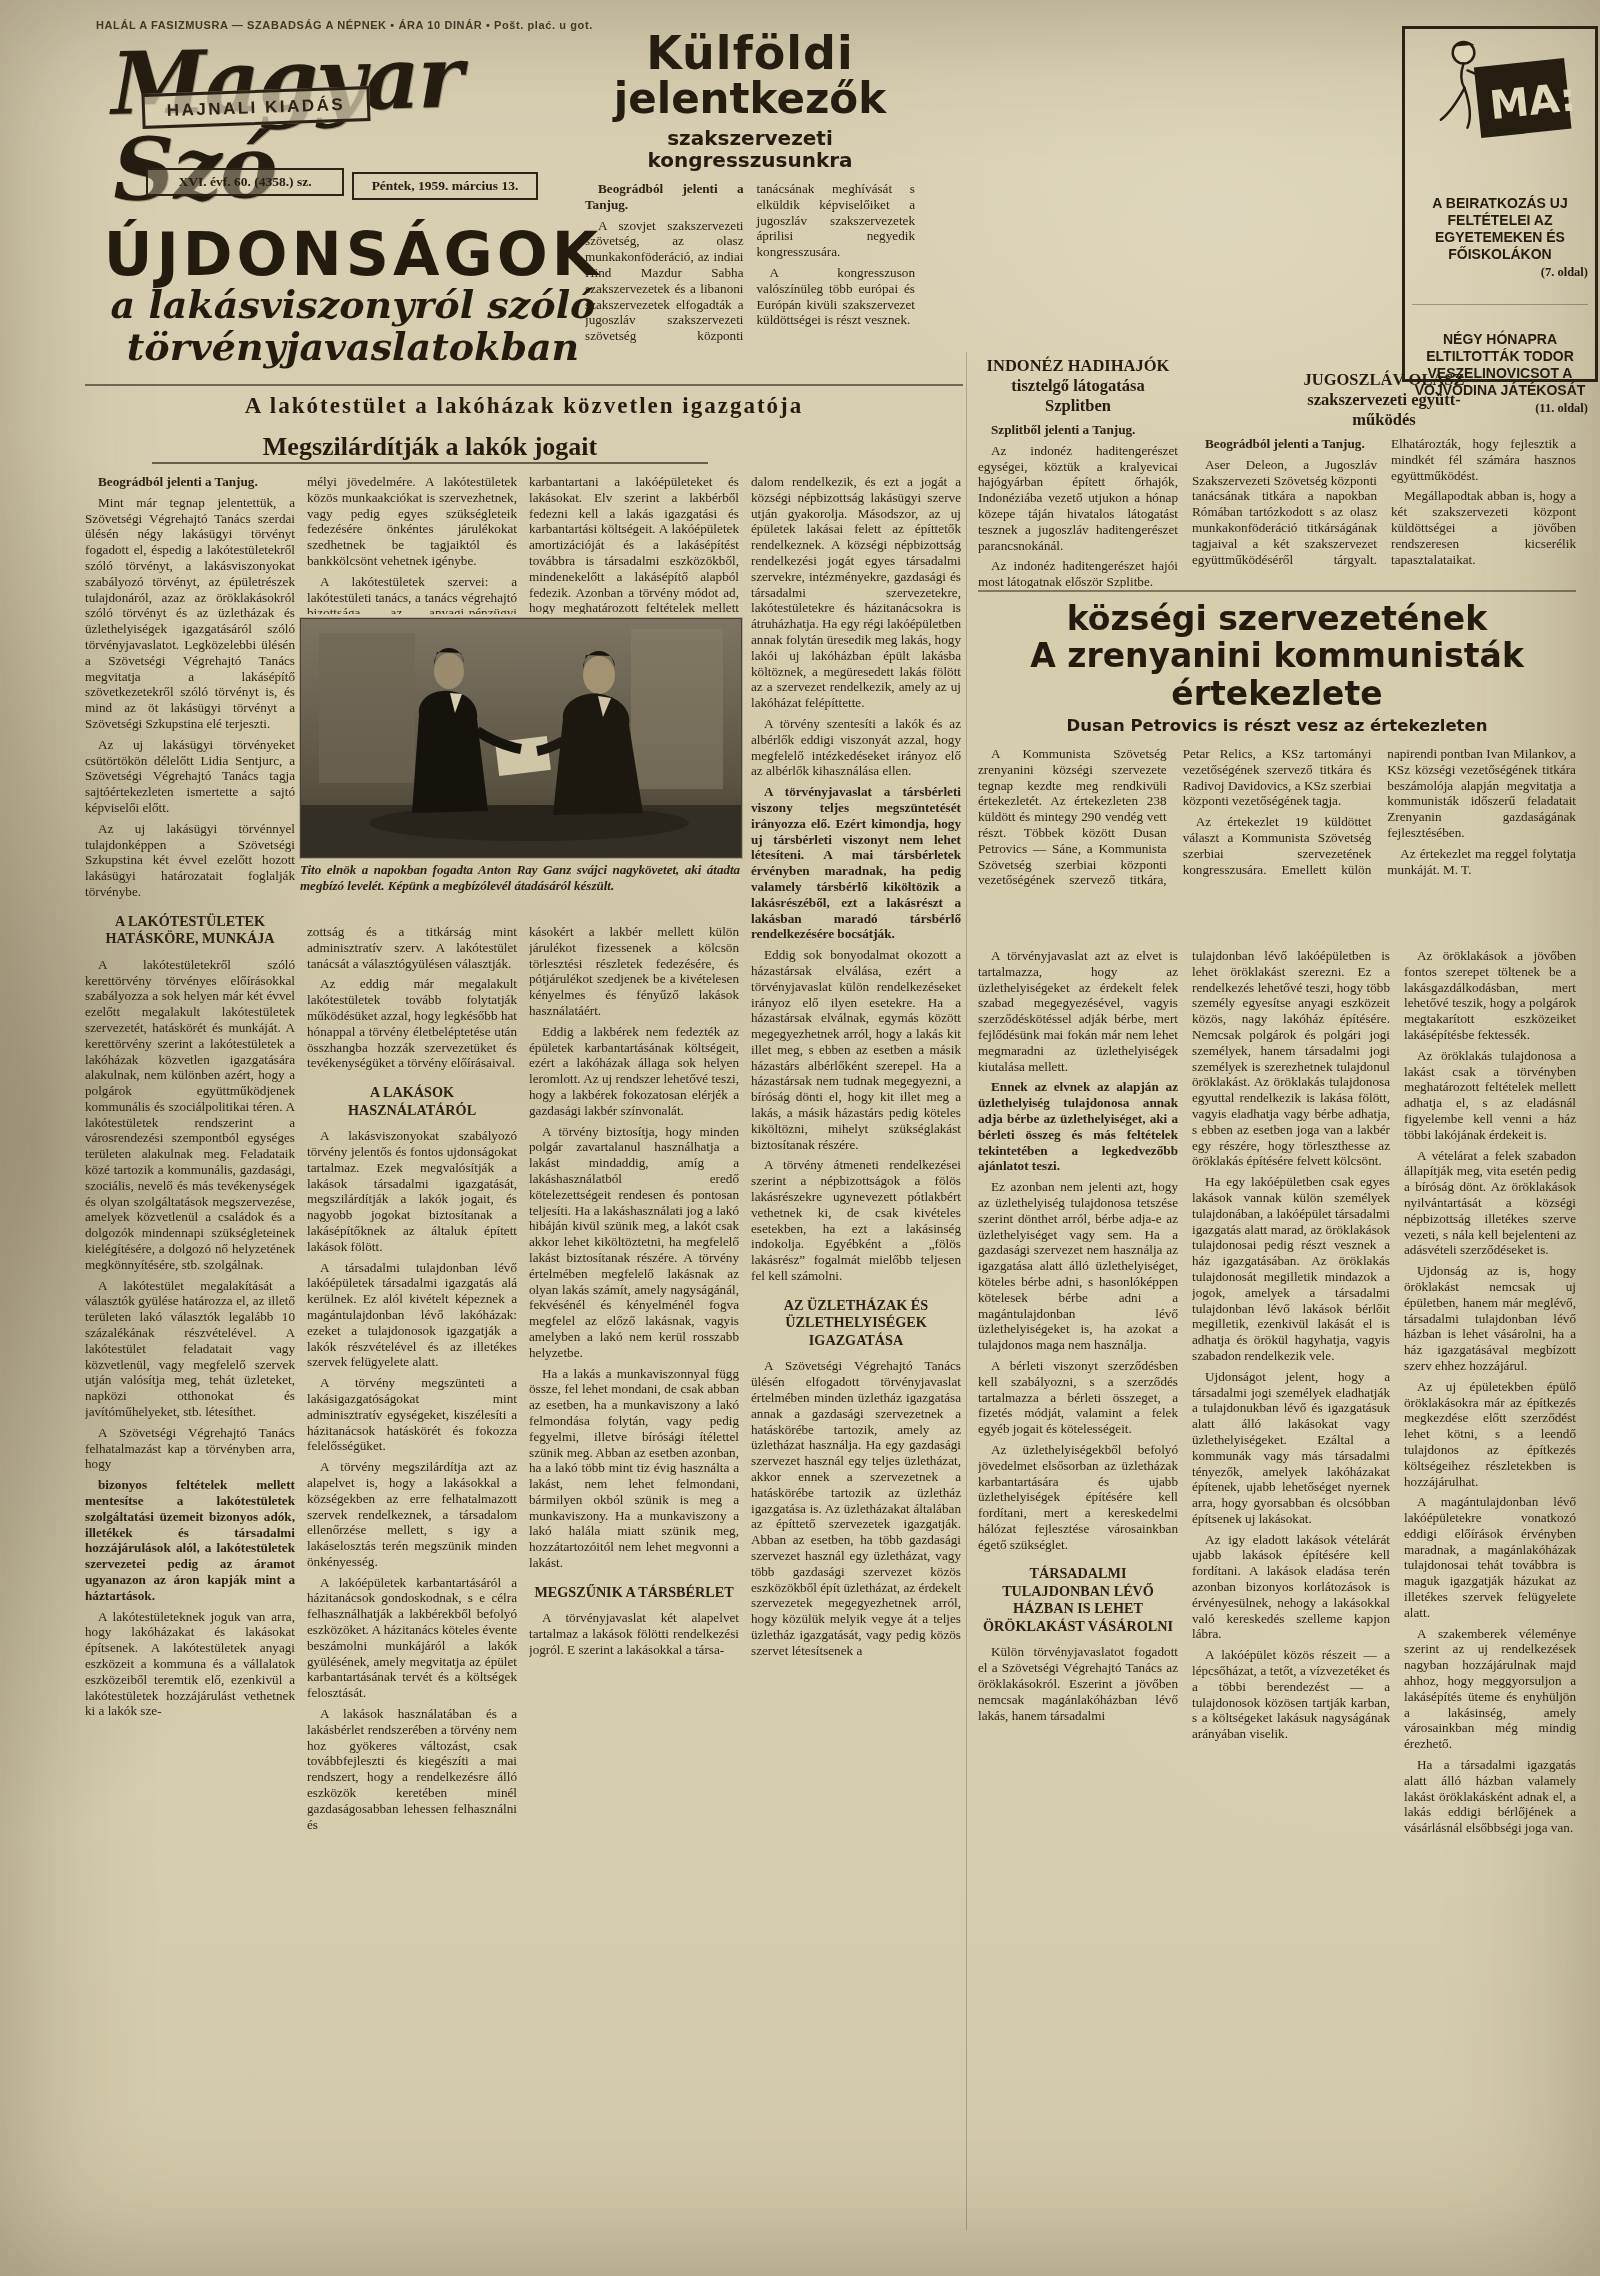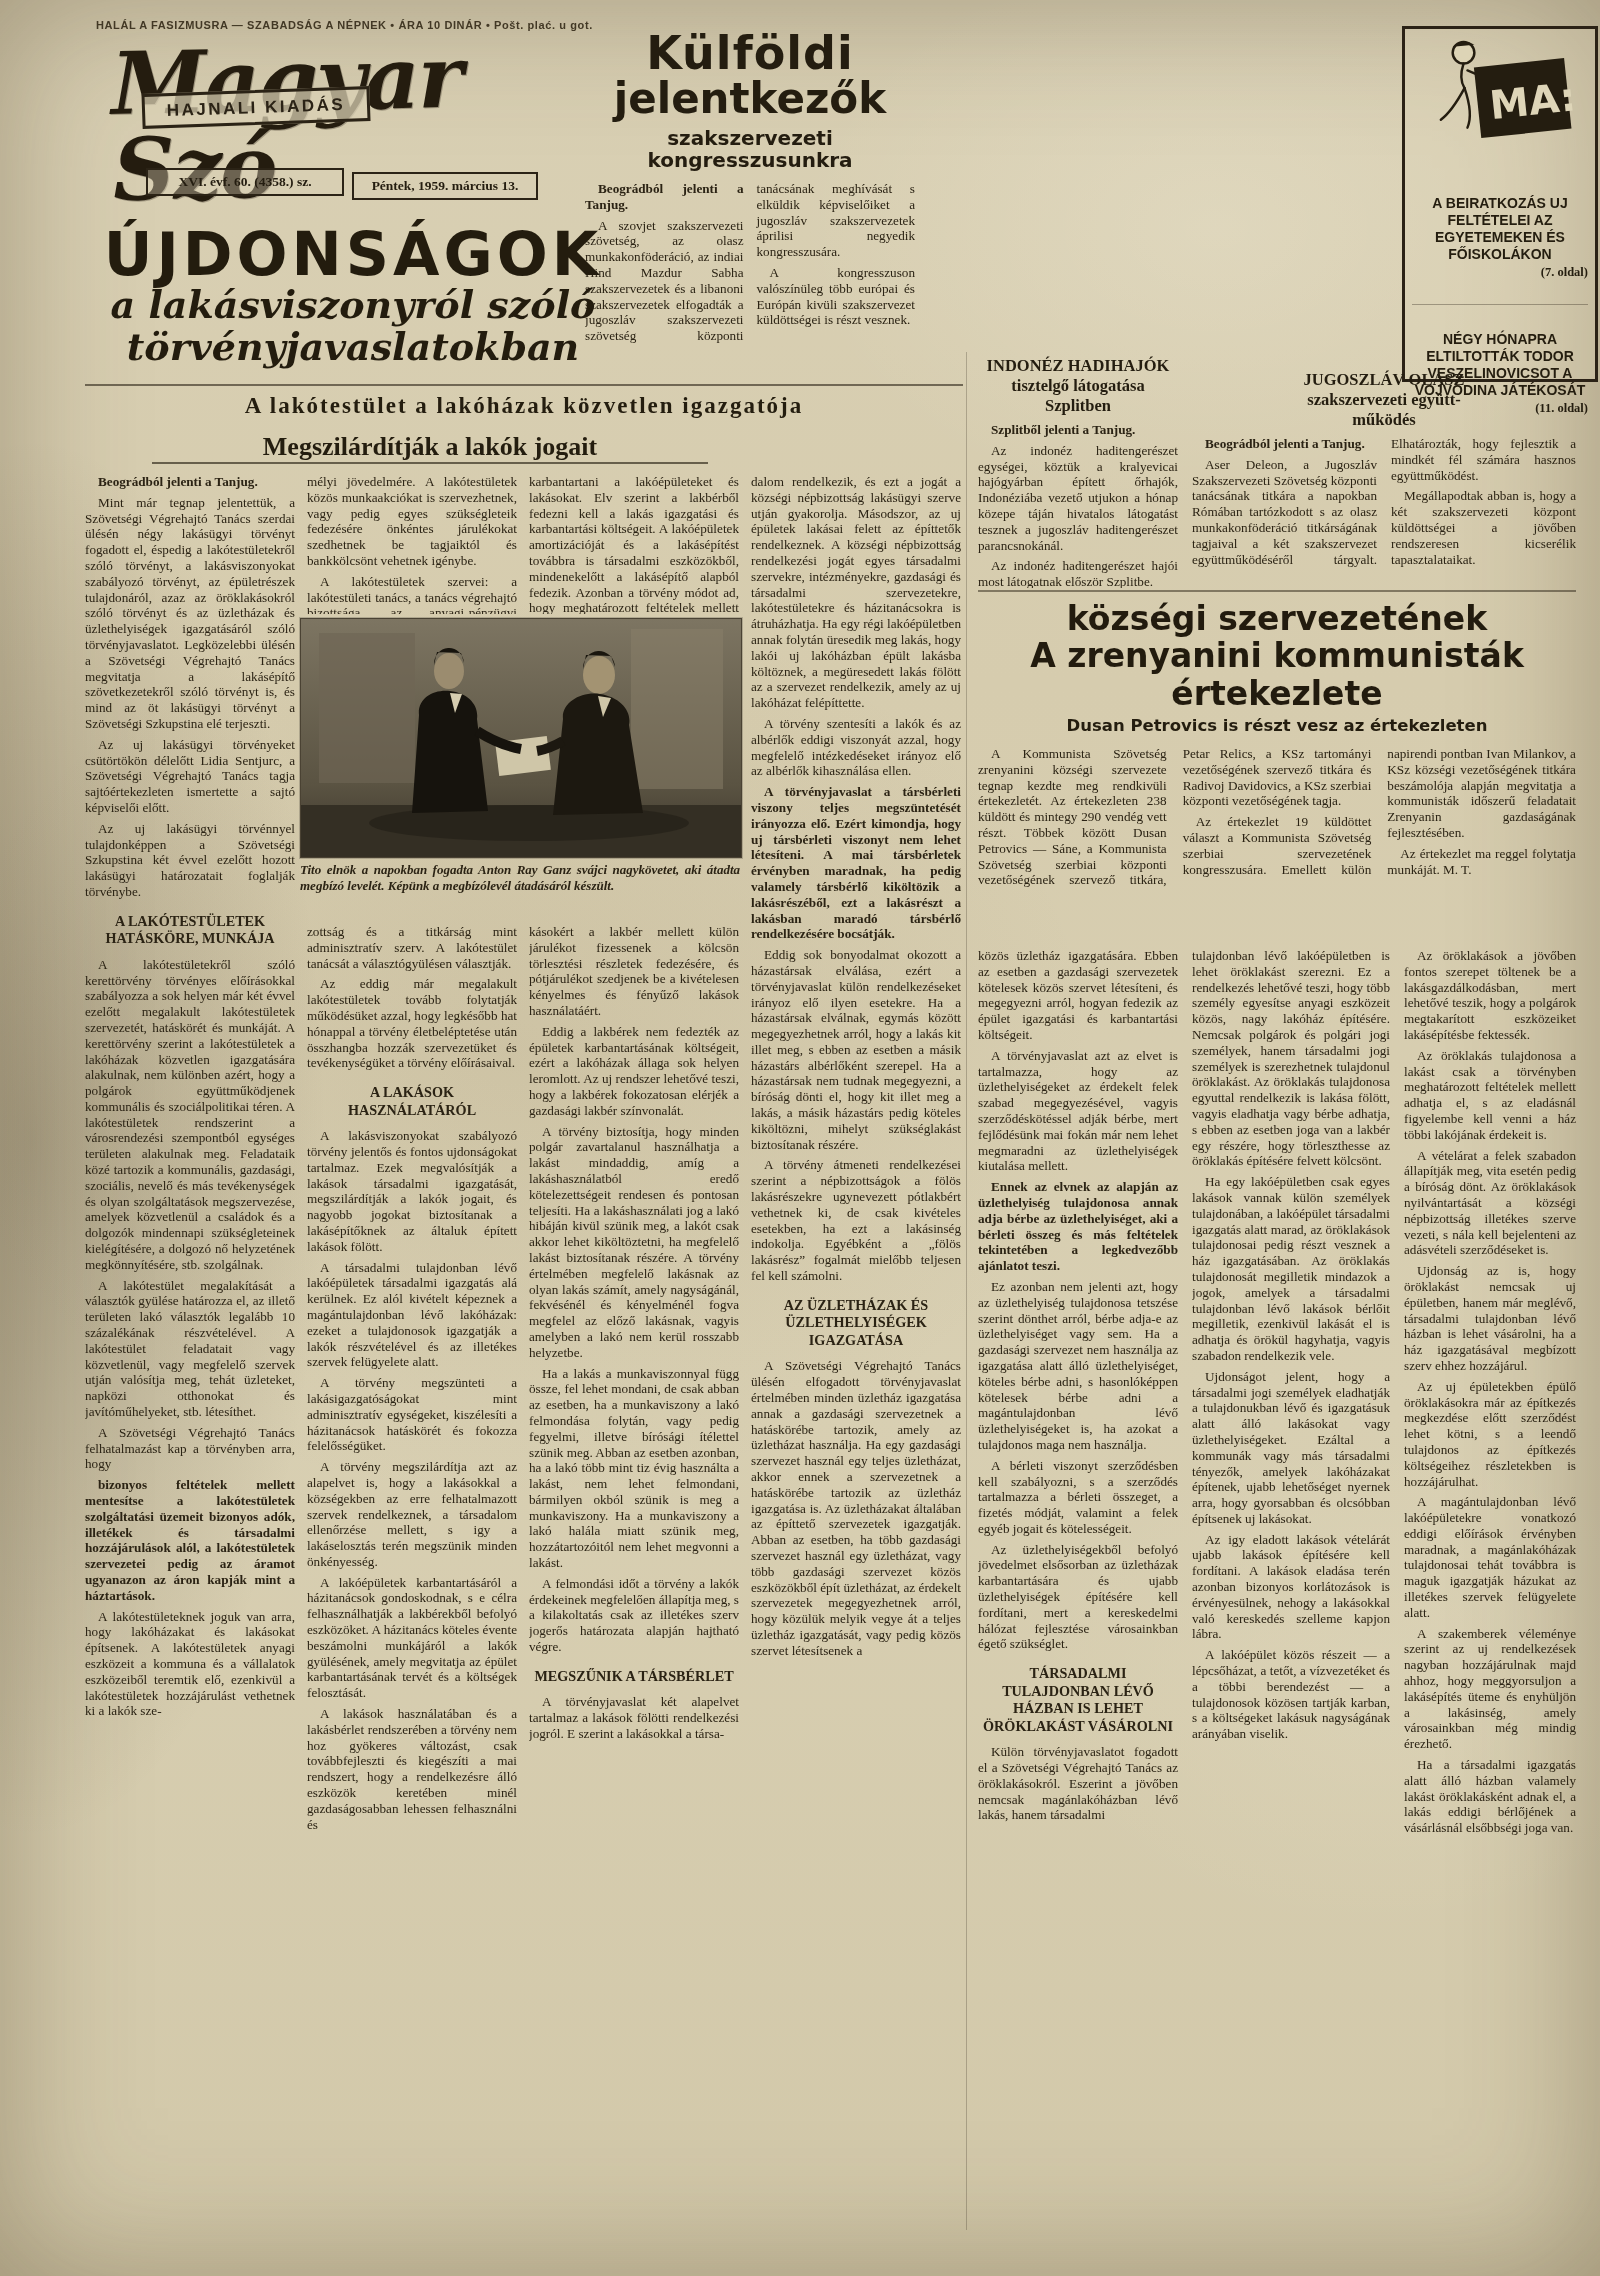--- a/index.html
+++ b/index.html
@@ -200,21 +200,20 @@
       <p class="p">A törvény megszilárdítja azt az alapelvet is, hogy a lakásokkal a községekben az erre felhatalmazott szervek rendelkeznek, a társadalom ellenőrzése mellett, s igy a lakáselosztás terén megszünik minden önkényesség.</p>
       <p class="p">A lakóépületek karbantartásáról a házitanácsok gondoskodnak, s e célra felhasználhatják a lakbérekből befolyó eszközöket. A házitanács köteles évente beszámolni munkájáról a lakók gyülésének, amely megvitatja az épület karbantartásának tervét és a költségek felosztását.</p>
       <p class="p">A lakások használatában és a lakásbérlet rendszerében a törvény nem hoz gyökeres változást, csak továbbfejleszti és kiegészíti a mai rendszert, hogy a rendelkezésre álló eszközök keretében minél gazdaságosabban lehessen felhasználni és</p>
     </div>
   <div class="ncol copy" style="left:529px;top:924px;width:210px;height:1306px">
 
   <p class="cont">kásokért a lakbér mellett külön járulékot fizessenek a kölcsön törlesztési részletek fedezésére, és pótjárulékot szedjenek be a kivételesen kényelmes és fényűző lakások használatáért.</p>
       <p class="p">Eddig a lakbérek nem fedezték az épületek karbantartásának költségeit, ezért a lakóházak állaga sok helyen leromlott. Az uj rendszer lehetővé teszi, hogy a lakbérek fokozatosan elérjék a gazdasági lakbér színvonalát.</p>
       <p class="p">A törvény biztosítja, hogy minden polgár zavartalanul használhatja a lakást mindaddig, amíg a lakáshasználatból eredő kötelezettségeit rendesen és pontosan teljesíti. Ha a lakáshasználati jog a lakó hibáján kivül szünik meg, a lakót csak akkor lehet kiköltöztetni, ha megfelelő lakást biztosítanak részére. A törvény értelmében megfelelő lakásnak az olyan lakás számít, amely nagyságánál, fekvésénél és kényelménél fogva megfelel az előző lakásnak, vagyis amelyben a lakó nem kerül rosszabb helyzetbe.</p>
       <p class="p">Ha a lakás a munkaviszonnyal függ össze, fel lehet mondani, de csak abban az esetben, ha a munkaviszony a lakó felmondása folytán, vagy pedig fegyelmi, illetve bírósági ítélettel szünik meg. Abban az esetben azonban, ha a lakó több mint tiz évig használta a lakást, nem lehet felmondani, bármilyen okból szünik is meg a munkaviszony. Ha a munkaviszony a lakó halála miatt szünik meg, hozzátartozóitól nem lehet megvonni a lakást.</p>
-      <p class="p">A felmondási időt a törvény a lakók érdekeinek megfelelően állapítja meg, s a kilakoltatás csak az illetékes szerv jogerős határozata alapján hajtható végre.</p>
       <p class="sechead">MEGSZŰNIK A TÁRSBÉRLET</p>
       <p class="p">A törvényjavaslat két alapelvet tartalmaz a lakások fölötti rendelkezési jogról. E szerint a lakásokkal a társa-</p>
     </div>
   <div class="ncol copy" style="left:751px;top:474px;width:210px;height:1756px">
 
   <p class="cont">dalom rendelkezik, és ezt a jogát a községi népbizottság lakásügyi szerve utján gyakorolja. Másodszor, az uj épületek lakásai felett az építtetők rendelkeznek. A községi népbizottság rendelkezési jogát egyes társadalmi szervekre, intézményekre, gazdasági és társadalmi szervezetekre, lakótestületekre és házitanácsokra is átruházhatja. Ha egy régi lakóépületben annak folytán üresedik meg lakás, hogy lakói uj lakóházban épült lakásba költöznek, a megüresedett lakás fölött az a szervezet rendelkezik, amely az uj lakóházat felépíttette.</p>
       <p class="p">A törvény szentesíti a lakók és az albérlők eddigi viszonyát azzal, hogy megfelelő intézkedéseket irányoz elő az albérlők kihasználása ellen.</p>
       <p class="boldp">A törvényjavaslat a társbérleti viszony teljes megszüntetését irányozza elő. Ezért kimondja, hogy uj társbérleti viszonyt nem lehet létesíteni. A mai társbérletek érvényben maradnak, ha pedig valamely társbérlő kiköltözik a lakásrészéből, ezt a lakásrészt a lakásban maradó társbérlő rendelkezésére bocsátják.</p>
       <p class="p">Eddig sok bonyodalmat okozott a házastársak elválása, ezért a törvényjavaslat külön rendelkezéseket irányoz elő ilyen esetekre. Ha a házastársak elválnak, egymás között megegyezhetnek arról, hogy a lakás kit illet meg, s ebben az esetben a másik házastárs albérlőként szerepel. Ha a házastársak nem tudnak megegyezni, a bíróság dönti el, hogy kit illet meg a lakás, a másik házastárs pedig köteles kiköltözni, mihelyt szükséglakást biztosítanak részére.</p>
       <p class="p">A törvény átmeneti rendelkezései szerint a népbizottságok a fölös lakásrészekre ugynevezett pótlakbért vethetnek ki, de csak kivételes esetekben, ha ezt a lakásinség indokolja. Egyébként a „fölös lakásrész” fogalmát mielőbb teljesen fel kell számolni.</p>
@@ -255,21 +254,20 @@
   <div class="zrenyanin-sub">Dusan Petrovics is részt vesz az értekezleten</div>
   <div class="zrenyanin-body copy">
 
   <p class="p">A Kommunista Szövetség zrenyanini községi szervezete tegnap kezdte meg rendkivüli értekezletét. Az értekezleten 238 küldött és mintegy 290 vendég vett részt. Többek között Dusan Petrovics — Sáne, a Kommunista Szövetség szerbiai központi vezetőségének szervező titkára, Petar Relics, a KSz tartományi vezetőségének szervező titkára és Radivoj Davidovics, a KSz szerbiai központi vezetőségének tagja.</p>
       <p class="p">Az értekezlet 19 küldöttet választ a Kommunista Szövetség szerbiai szervezetének kongresszusára. Emellett külön napirendi pontban Ivan Milankov, a KSz községi vezetőségének titkára beszámolója alapján megvitatja a kommunisták időszerű feladatait Zrenyanin gazdaságának fejlesztésében.</p>
       <p class="p">Az értekezlet ma reggel folytatja munkáját. M. T.</p>
     </div>
 
   <div class="ncol copy" style="left:978px;top:948px;width:200px;height:1282px">
 
-  <p class="cont">közös üzletház igazgatására. Ebben az esetben a gazdasági szervezetek kötelesek közös szervet létesíteni, és megegyezni arról, hogyan fedezik az épület igazgatási és karbantartási költségeit.</p>
       <p class="p">A törvényjavaslat azt az elvet is tartalmazza, hogy az üzlethelyiségeket az érdekelt felek szabad megegyezésével, vagyis szerződéskötéssel adják bérbe, mert fejlődésünk mai fokán már nem lehet megmaradni az üzlethelyiségek kiutalása mellett.</p>
       <p class="boldp">Ennek az elvnek az alapján az üzlethelyiség tulajdonosa annak adja bérbe az üzlethelyiséget, aki a bérleti összeg és más feltételek tekintetében a legkedvezőbb ajánlatot teszi.</p>
       <p class="p">Ez azonban nem jelenti azt, hogy az üzlethelyiség tulajdonosa tetszése szerint dönthet arról, bérbe adja-e az üzlethelyiséget vagy sem. Ha a gazdasági szervezet nem használja az igazgatása alatt álló üzlethelyiséget, köteles bérbe adni, s hasonlóképpen kötelesek bérbe adni a magántulajdonban lévő üzlethelyiségeket is, ha azokat a tulajdonos maga nem használja.</p>
       <p class="p">A bérleti viszonyt szerződésben kell szabályozni, s a szerződés tartalmazza a bérleti összeget, a fizetés módját, valamint a felek egyéb jogait és kötelességeit.</p>
       <p class="p">Az üzlethelyiségekből befolyó jövedelmet elsősorban az üzletházak karbantartására és ujabb üzlethelyiségek építésére kell fordítani, mert a kereskedelmi hálózat fejlesztése városainkban égető szükséglet.</p>
       <p class="sechead">TÁRSADALMI TULAJDONBAN LÉVŐ HÁZBAN IS LEHET ÖRÖKLAKÁST VÁSÁROLNI</p>
       <p class="p">Külön törvényjavaslatot fogadott el a Szövetségi Végrehajtó Tanács az öröklakásokról. Eszerint a jövőben nemcsak magánlakóházban lévő lakás, hanem társadalmi</p>
     </div>
   <div class="ncol copy" style="left:1192px;top:948px;width:198px;height:1282px">
 

